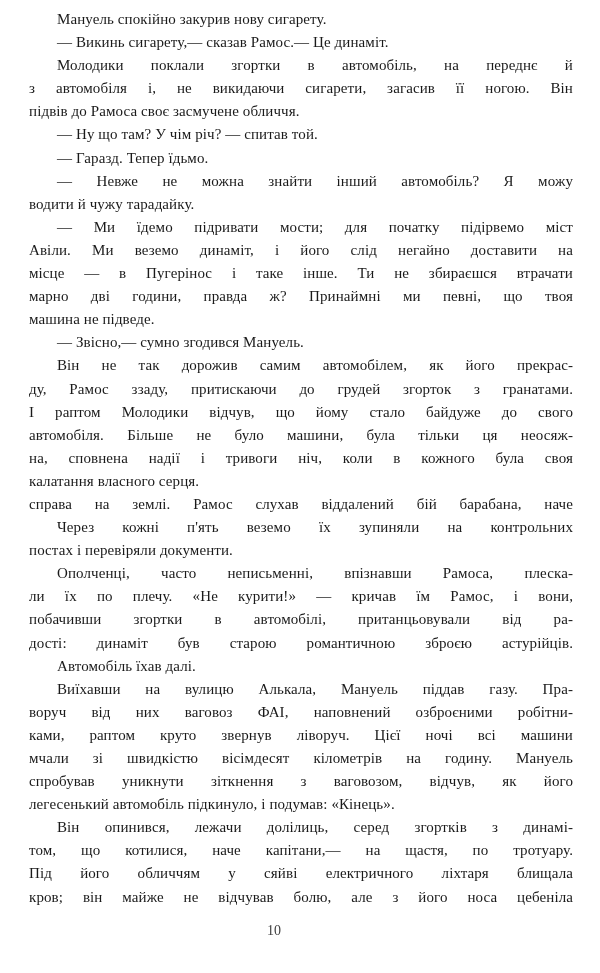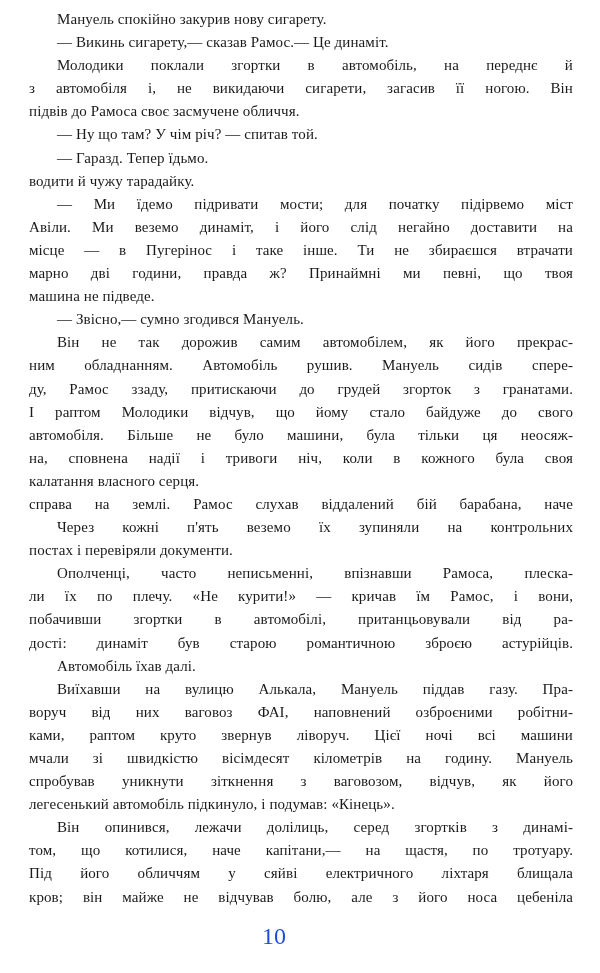--- a/index.html
+++ b/index.html
@@ -36,44 +36,44 @@
     }
     .line.indent {
       padding-left: 28px;
     }
     .page-number {
       position: absolute;
       top: 923px;
       left: 0;
       width: 548px;
       text-align: center;
-      font-size: 24px;
-      color: #1d4ed8;
+      font-size: 14px;
+      color: #404040;
     }
   </style>
 </head>
 <body>
 
 <div class="page" id="page-body">
     <span class="line indent last">Мануель спокійно закурив нову сигарету.</span>
     <span class="line indent last">— Викинь сигарету,— сказав Рамос.— Це динаміт.</span>
     <span class="line indent">Молодики поклали згортки в автомобіль, на переднє й</span>
     <span class="line">з автомобіля і, не викидаючи сигарети, загасив її ногою. Він</span>
     <span class="line last">підвів до Рамоса своє засмучене обличчя.</span>
     <span class="line indent last">— Ну що там? У чім річ? — спитав той.</span>
     <span class="line indent last">— Гаразд. Тепер їдьмо.</span>
+    <span class="line indent">— Невже не можна знайти інший автомобіль? Я можу</span>
     <span class="line last">водити й чужу тарадайку.</span>
     <span class="line indent">— Ми їдемо підривати мости; для початку підірвемо міст</span>
     <span class="line">Авіли. Ми веземо динаміт, і його слід негайно доставити на</span>
     <span class="line">місце — в Пугерінос і таке інше. Ти не збираєшся втрачати</span>
     <span class="line">марно дві години, правда ж? Принаймні ми певні, що твоя</span>
     <span class="line last">машина не підведе.</span>
     <span class="line indent last">— Звісно,— сумно згодився Мануель.</span>
     <span class="line indent">Він не так дорожив самим автомобілем, як його прекрас-</span>
-    <span class="line">ним обладнанням. Автомобіль рушив. Мануель сидів спере-</span>
     <span class="line">ду, Рамос ззаду, притискаючи до грудей згорток з гранатами.</span>
     <span class="line">І раптом Молодики відчув, що йому стало байдуже до свого</span>
     <span class="line">автомобіля. Більше не було машини, була тільки ця неосяж-</span>
     <span class="line">на, сповнена надії і тривоги ніч, коли в кожного була своя</span>
     <span class="line last">калатання власного серця.</span>
     <span class="line">справа на землі. Рамос слухав віддалений бій барабана, наче</span>
     <span class="line indent">Через кожні п'ять веземо їх зупиняли на контрольних</span>
     <span class="line last">постах і перевіряли документи.</span>
     <span class="line indent">Ополченці, часто неписьменні, впізнавши Рамоса, плеска-</span>
     <span class="line">ли їх по плечу. «Не курити!» — кричав їм Рамос, і вони,</span>

